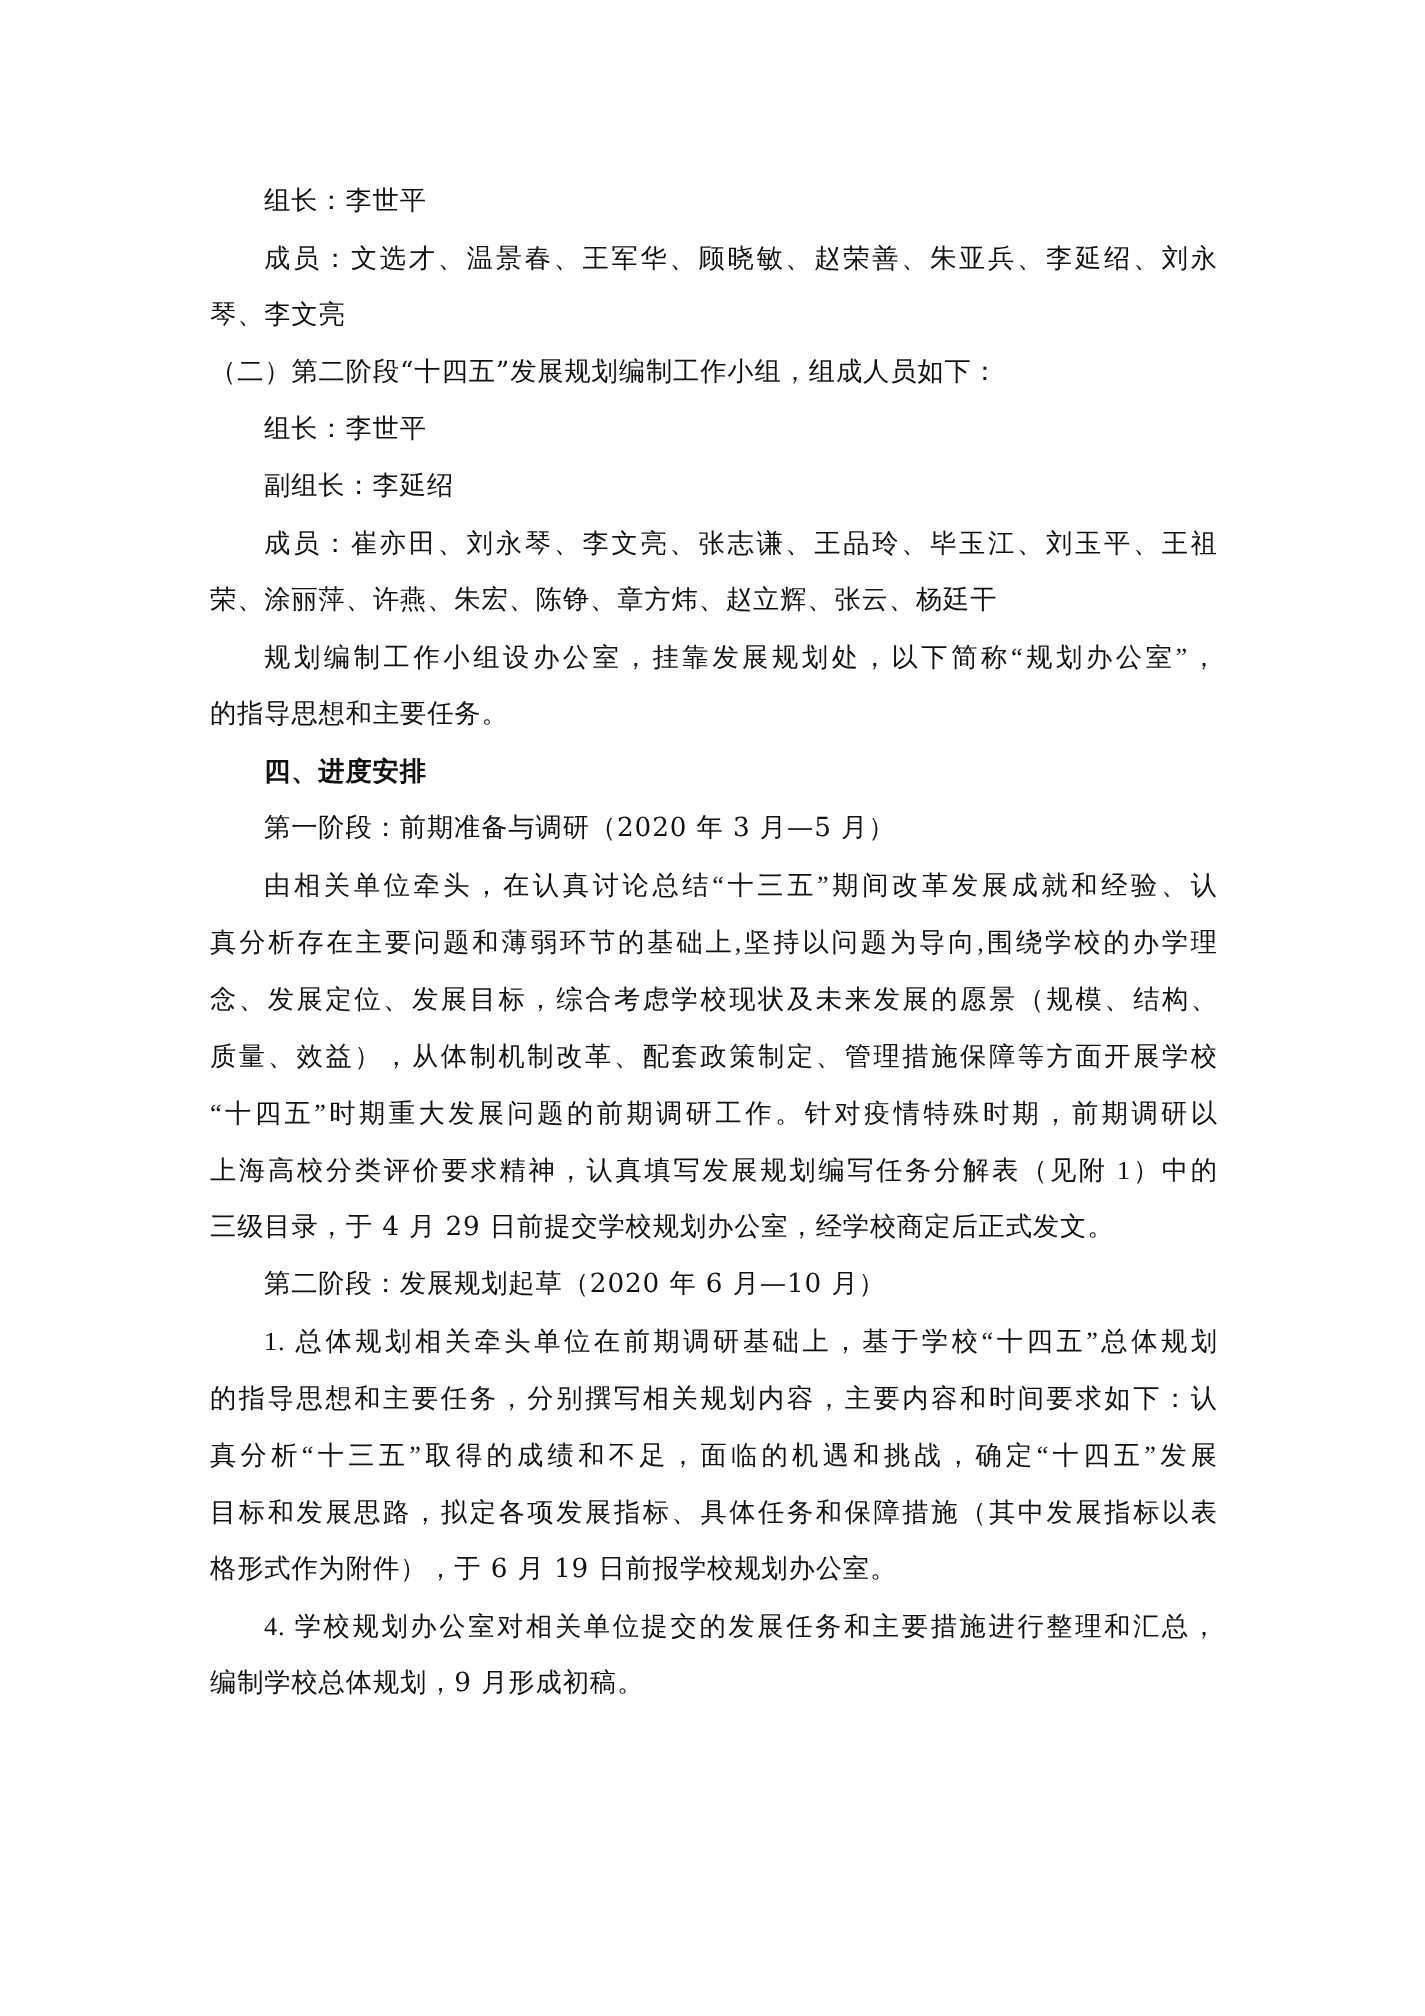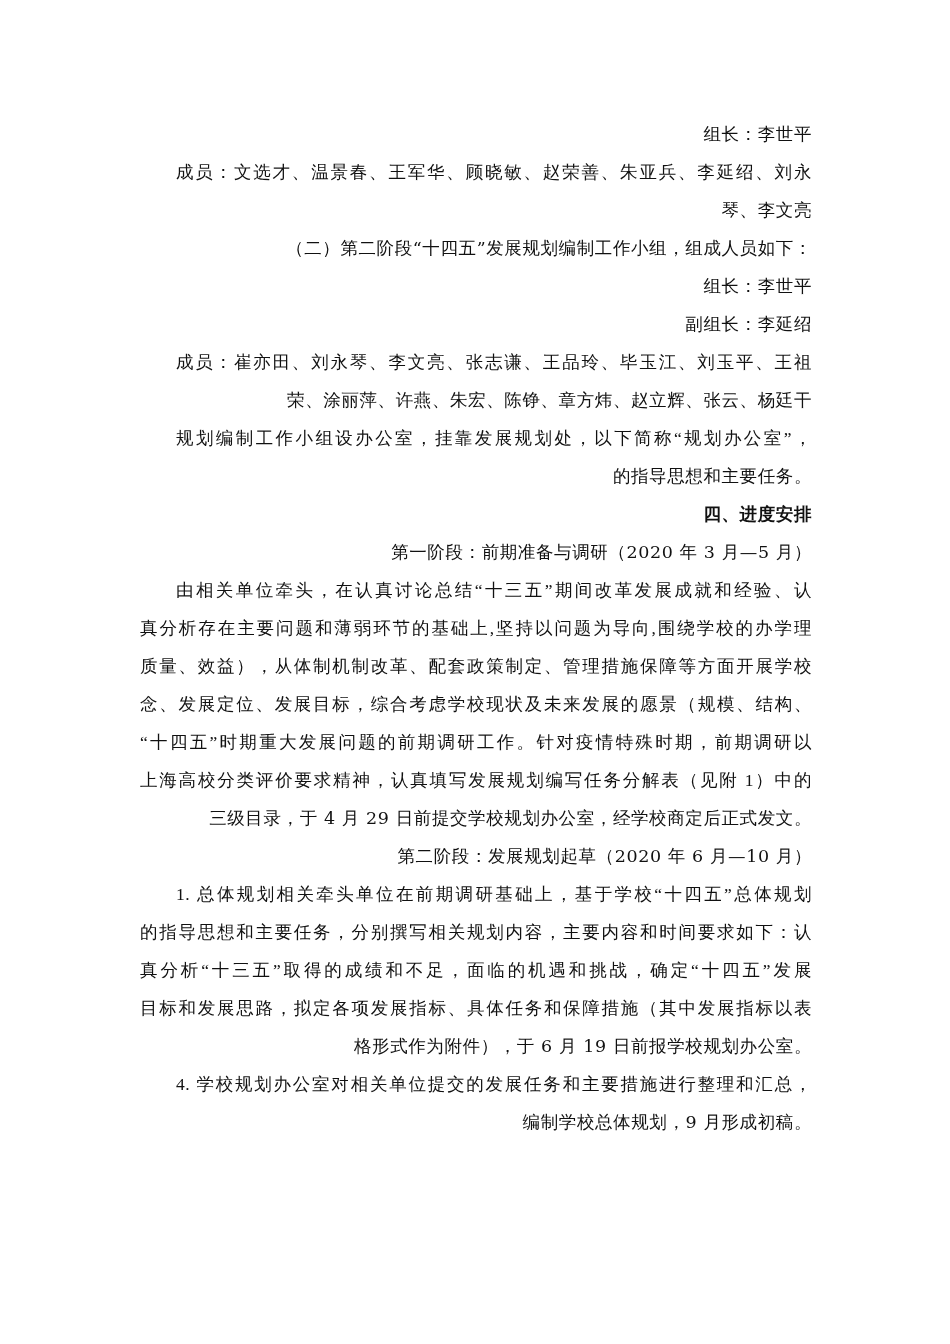--- a/index.html
+++ b/index.html
@@ -1,19 +1,19 @@
 <!DOCTYPE html>
 <html><head>
 <meta charset="utf-8">
 <style>
   html, body { margin: 0; padding: 0; background: #ffffff; }
   body { width: 950px; height: 1344px; position: relative; overflow: hidden;
          font-family: "DejaVu Serif", "Liberation Serif", serif; color: #111; }
   .page { position: absolute; left: 140px; top: 115px; width: 672px; }
-  .line { font-size: 17.5px; line-height: 38px; height: 38px; white-space: nowrap; letter-spacing: 0.6px; text-align: right; }
+  .line { font-size: 17.5px; line-height: 38px; height: 38px; white-space: nowrap; letter-spacing: 0.6px; }
   .indent { padding-left: 36px; }
   .heading { font-weight: bold; font-family: Liberation Sans, sans-serif; }
   .just { text-align: justify; text-align-last: justify; font-family: Liberation Serif, serif; }
 </style>
 </head>
 <body>
 
 <div class="page">
   <div class="line indent">组长：李世平</div>
   <div class="line indent just">成员：文选才、温景春、王军华、顾晓敏、赵荣善、朱亚兵、李延绍、刘永</div>
@@ -22,22 +22,22 @@
   <div class="line indent">组长：李世平</div>
   <div class="line indent">副组长：李延绍</div>
   <div class="line indent just">成员：崔亦田、刘永琴、李文亮、张志谦、王品玲、毕玉江、刘玉平、王祖</div>
   <div class="line">荣、涂丽萍、许燕、朱宏、陈铮、章方炜、赵立辉、张云、杨廷干</div>
   <div class="line indent just">规划编制工作小组设办公室，挂靠发展规划处，以下简称“规划办公室”，</div>
   <div class="line">的指导思想和主要任务。</div>
   <div class="line indent heading">四、进度安排</div>
   <div class="line indent">第一阶段：前期准备与调研（2020 年 3 月—5 月）</div>
   <div class="line indent just">由相关单位牵头，在认真讨论总结“十三五”期间改革发展成就和经验、认</div>
   <div class="line just">真分析存在主要问题和薄弱环节的基础上,坚持以问题为导向,围绕学校的办学理</div>
+  <div class="line just">念、发展定位、发展目标，综合考虑学校现状及未来发展的愿景（规模、结构、</div>
   <div class="line just">质量、效益），从体制机制改革、配套政策制定、管理措施保障等方面开展学校</div>
-  <div class="line just">念、发展定位、发展目标，综合考虑学校现状及未来发展的愿景（规模、结构、</div>
   <div class="line just">“十四五”时期重大发展问题的前期调研工作。针对疫情特殊时期，前期调研以</div>
   <div class="line just">上海高校分类评价要求精神，认真填写发展规划编写任务分解表（见附 1）中的</div>
   <div class="line">三级目录，于 4 月 29 日前提交学校规划办公室，经学校商定后正式发文。</div>
   <div class="line indent">第二阶段：发展规划起草（2020 年 6 月—10 月）</div>
   <div class="line indent just">1. 总体规划相关牵头单位在前期调研基础上，基于学校“十四五”总体规划</div>
   <div class="line just">的指导思想和主要任务，分别撰写相关规划内容，主要内容和时间要求如下：认</div>
   <div class="line just">真分析“十三五”取得的成绩和不足，面临的机遇和挑战，确定“十四五”发展</div>
   <div class="line just">目标和发展思路，拟定各项发展指标、具体任务和保障措施（其中发展指标以表</div>
   <div class="line">格形式作为附件），于 6 月 19 日前报学校规划办公室。</div>
   <div class="line indent just">4. 学校规划办公室对相关单位提交的发展任务和主要措施进行整理和汇总，</div>

